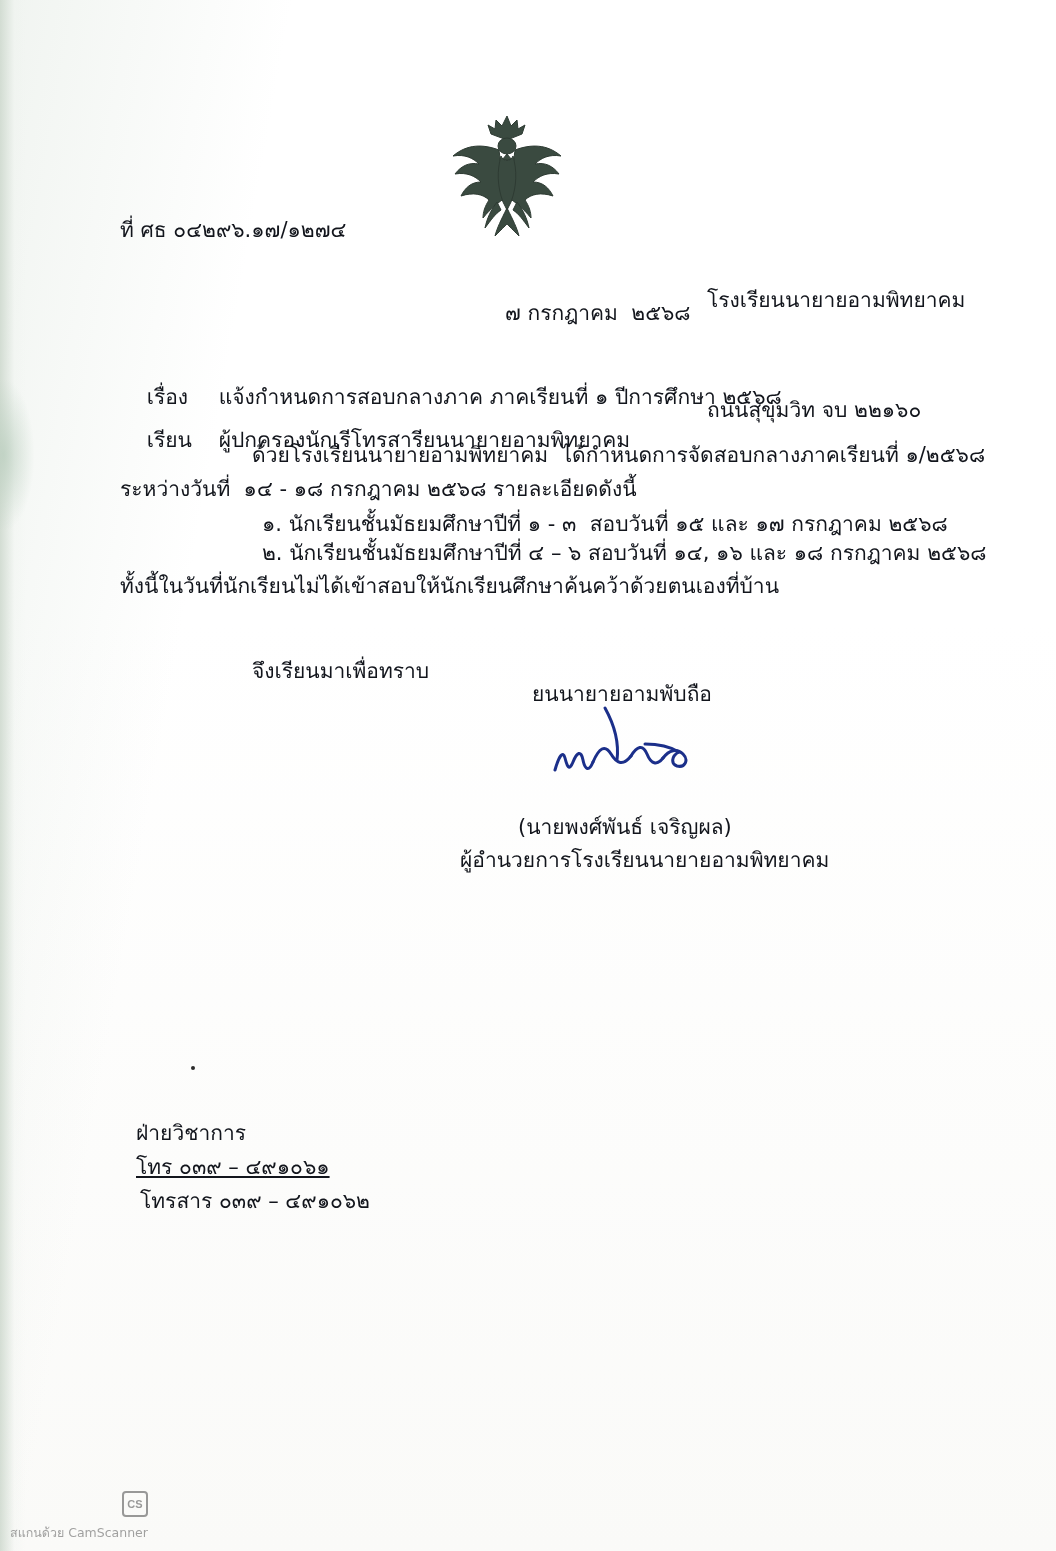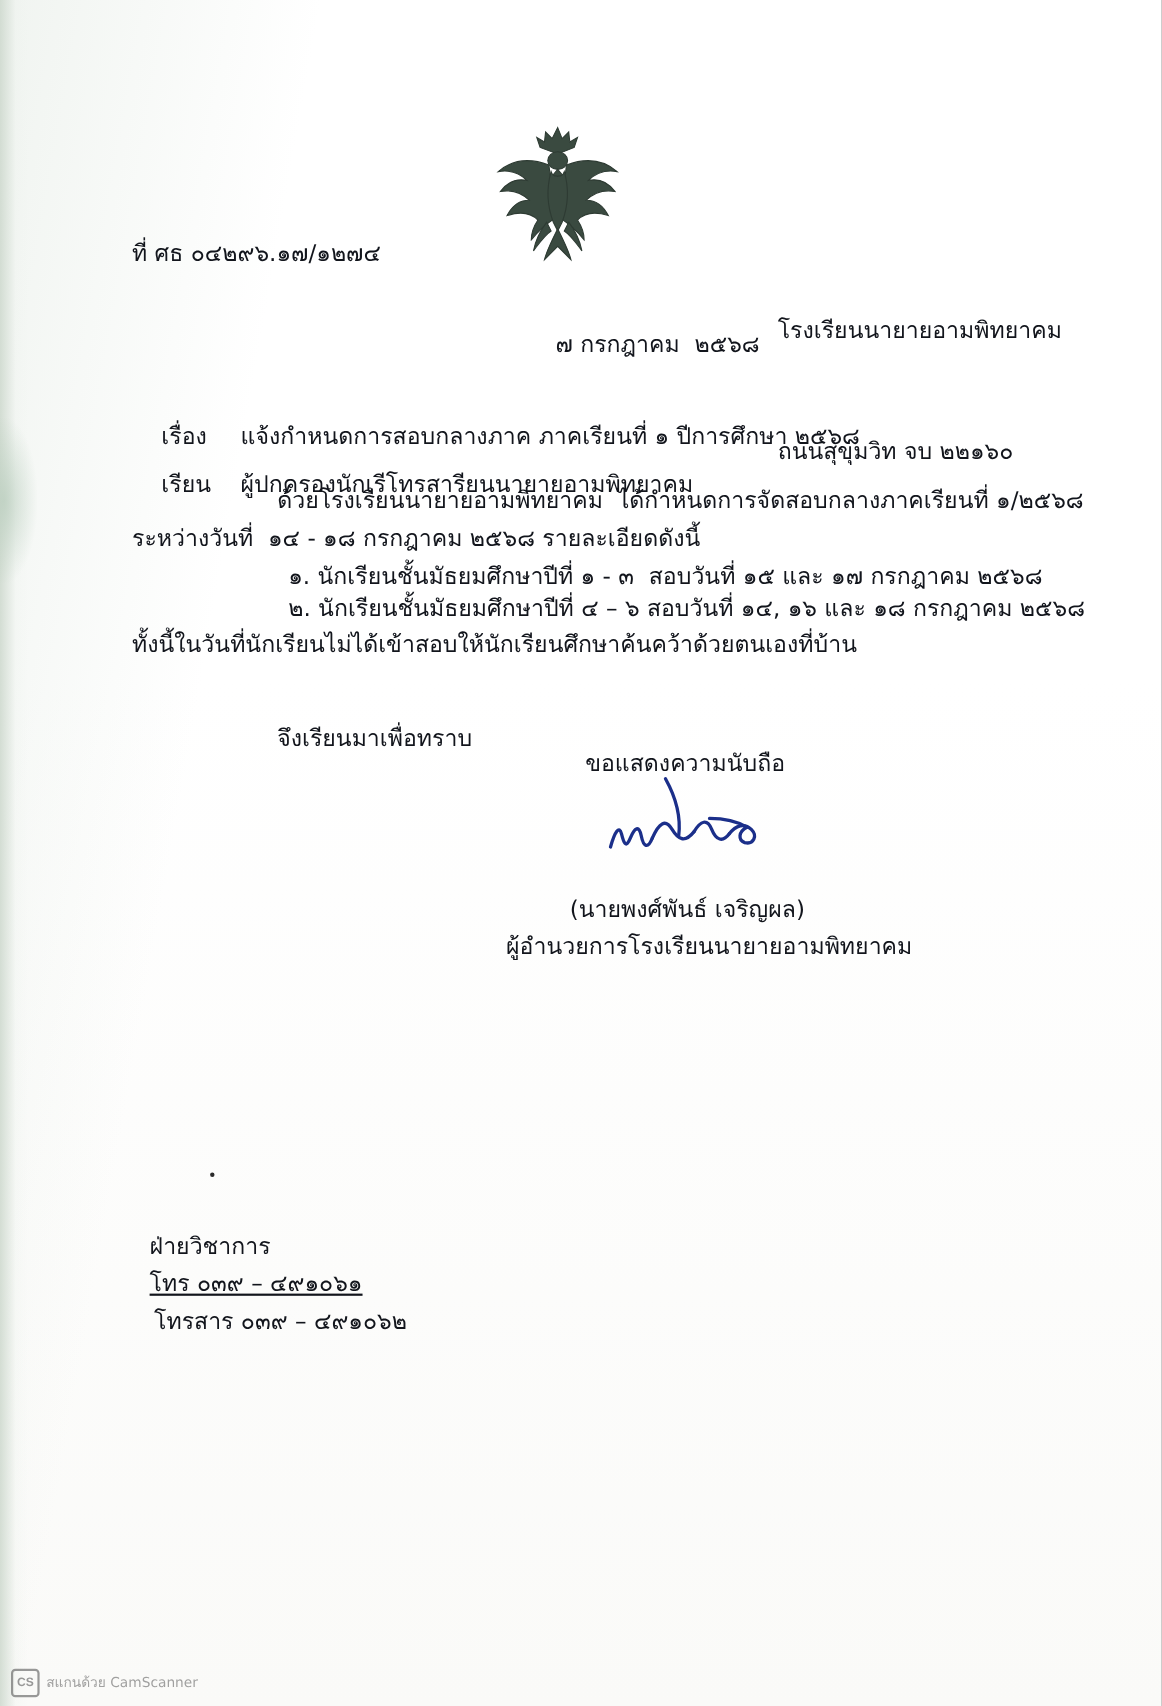--- a/index.html
+++ b/index.html
@@ -138,23 +138,24 @@
     font-size: 22px;
     font-weight: 700;
   }
 
   
   .watermark {
     position: absolute;
     left: 10px;
     bottom: 8px;
     display: flex;
-    align-items: center;
+    align-items: flex-end;
     gap: 6px;
     opacity: 0.62;
+    flex-direction: column;
   }
   .cs-badge {
     width: 22px;
     height: 22px;
     border: 2px solid #5d5d5d;
     border-radius: 4px;
     color: #5d5d5d;
     font-size: 11px;
     font-weight: 700;
     display: flex;
@@ -217,21 +218,21 @@
     <span class="field-label">เรียน</span><span>ผู้ปกครองนักเรีโทรสารียนนายายอามพิทยาคม</span>
   </div>
 
   <div class="doc-text body-p1">ด้วยโรงเรียนนายายอามพิทยาคม  ได้กำหนดการจัดสอบกลางภาคเรียนที่ ๑/๒๕๖๘</div>
   <div class="doc-text body-p1b">ระหว่างวันที่  ๑๔ - ๑๘ กรกฎาคม ๒๕๖๘ รายละเอียดดังนี้</div>
   <div class="doc-text body-item1">๑. นักเรียนชั้นมัธยมศึกษาปีที่ ๑ - ๓  สอบวันที่ ๑๕ และ ๑๗ กรกฎาคม ๒๕๖๘</div>
   <div class="doc-text body-item2">๒. นักเรียนชั้นมัธยมศึกษาปีที่ ๔ – ๖ สอบวันที่ ๑๔, ๑๖ และ ๑๘ กรกฎาคม ๒๕๖๘</div>
   <div class="doc-text body-p2">ทั้งนี้ในวันที่นักเรียนไม่ได้เข้าสอบให้นักเรียนศึกษาค้นคว้าด้วยตนเองที่บ้าน</div>
   <div class="doc-text body-p3">จึงเรียนมาเพื่อทราบ</div>
 
-  <div class="doc-text regards">ขอแสดงความนับถือ</div>
+  <div class="doc-text regards">ยนนายายอามพับถือ</div>
 
   <div class="signature">
     <svg viewBox="0 0 190 100" width="190" height="100" aria-hidden="true">
       <g fill="none" stroke="#1b2f8a" stroke-width="3" stroke-linecap="round" stroke-linejoin="round">
         <path d="M60 8 C70 26 74 44 72 60"></path>
         <path d="M10 70 C14 56 18 50 20 58 C22 66 24 72 28 62 C32 52 36 50 38 60 C40 70 44 72 48 62"></path>
         <path d="M48 62 C54 48 60 44 66 54 C72 64 78 66 86 56"></path>
         <path d="M86 56 C92 46 98 44 102 54 C106 64 112 66 118 58"></path>
         <path d="M100 44 C112 44 124 46 134 52"></path>
         <path d="M118 58 C124 50 132 48 138 54 C144 60 140 68 132 66 C126 64 126 56 134 52"></path>

